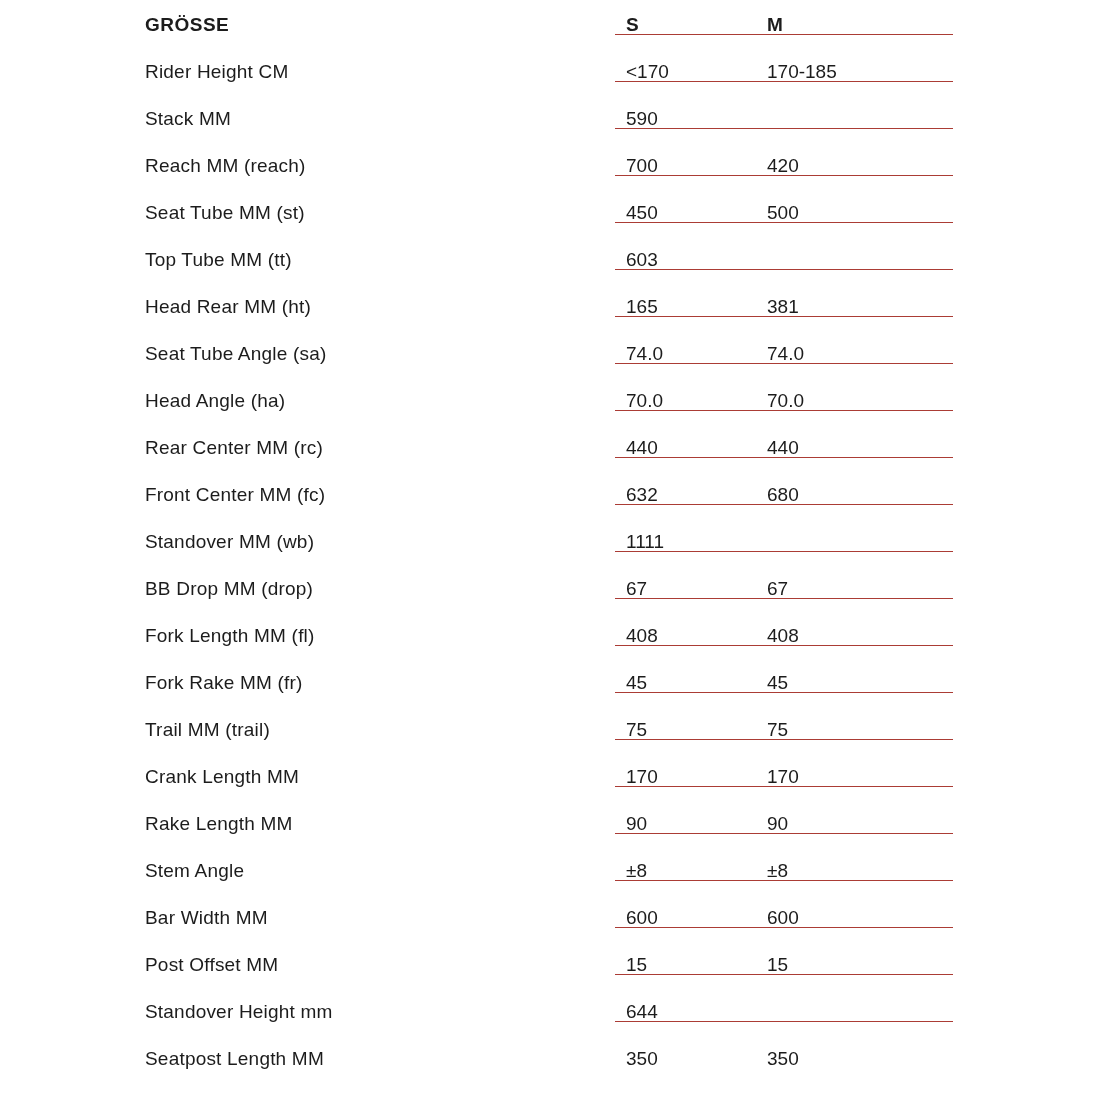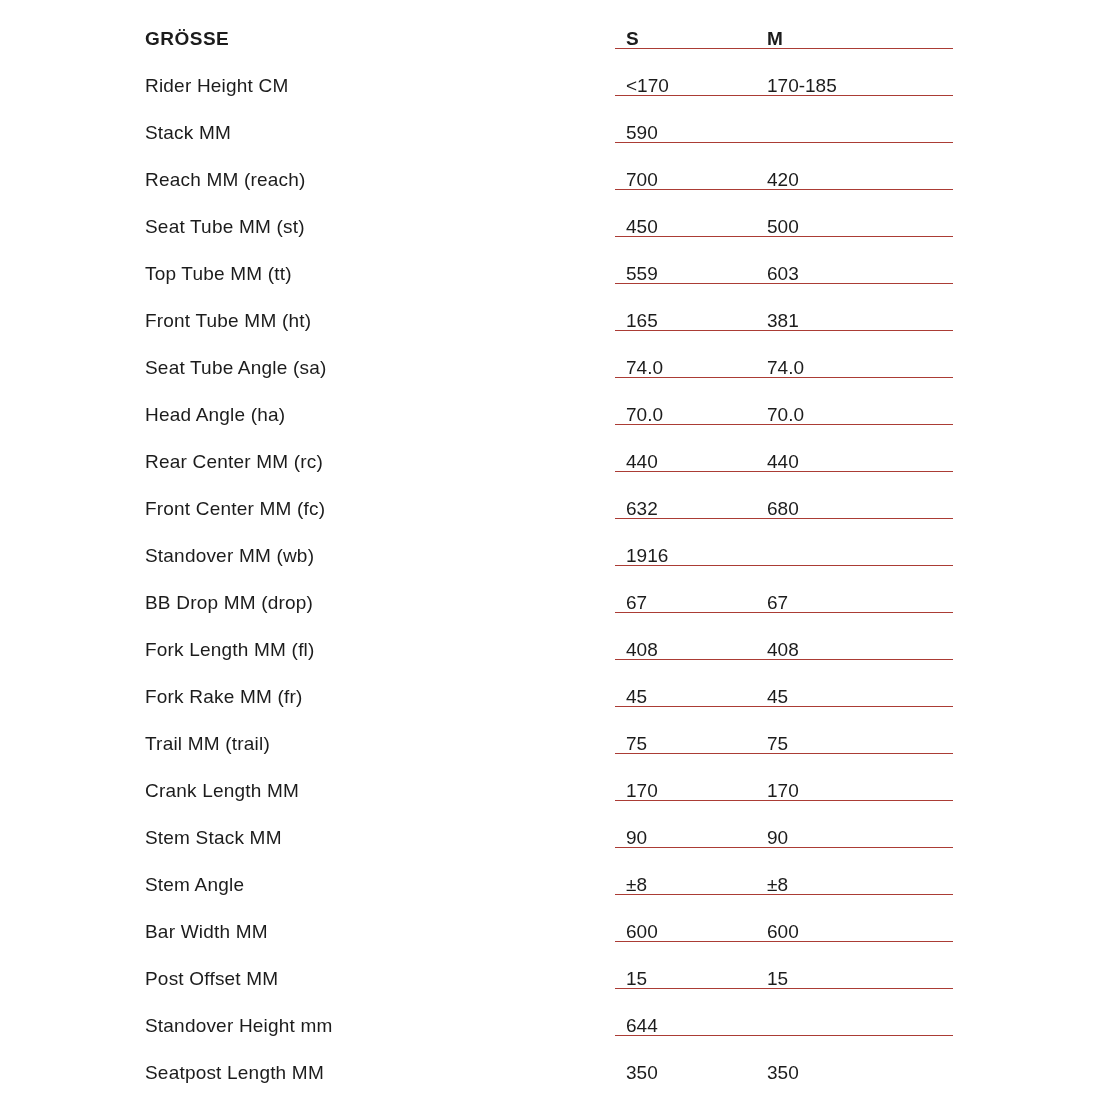--- a/index.html
+++ b/index.html
@@ -20,21 +20,21 @@
   }
   .geo-table {
     position: absolute;
     left: 145px;
     top: 15px;
     width: 808px;
   }
   .row {
     display: flex;
     height: 47px;
-    align-items: center;
+    align-items: flex-start;
   }
   .cell {
     display: flex;
     align-items: center;
     font-size: 19px;
     line-height: 1;
     color: var(--text);
   }
   .cell.label {
     width: 470px;
@@ -93,26 +93,25 @@
       <div class="row">
         <div class="cell label">Seat Tube MM (st)</div>
         <div class="vals">
           <div class="cell val s">450</div>
           <div class="cell val m">500</div>
         </div>
       </div>
       <div class="row">
         <div class="cell label">Top Tube MM (tt)</div>
         <div class="vals">
-          <div class="cell val s">559</div>
           <div class="cell val m">603</div>
         </div>
       </div>
       <div class="row">
-        <div class="cell label">Front Tube MM (ht)</div>
+        <div class="cell label">Head Rear MM (ht)</div>
         <div class="vals">
           <div class="cell val s">165</div>
           <div class="cell val m">381</div>
         </div>
       </div>
       <div class="row">
         <div class="cell label">Seat Tube Angle (sa)</div>
         <div class="vals">
           <div class="cell val s">74.0</div>
           <div class="cell val m">74.0</div>
@@ -135,21 +134,21 @@
       <div class="row">
         <div class="cell label">Front Center MM (fc)</div>
         <div class="vals">
           <div class="cell val s">632</div>
           <div class="cell val m">680</div>
         </div>
       </div>
       <div class="row">
         <div class="cell label">Standover MM (wb)</div>
         <div class="vals">
-          <div class="cell val m">1916</div>
+          <div class="cell val m">1111</div>
         </div>
       </div>
       <div class="row">
         <div class="cell label">BB Drop MM (drop)</div>
         <div class="vals">
           <div class="cell val s">67</div>
           <div class="cell val m">67</div>
         </div>
       </div>
       <div class="row">
@@ -174,21 +173,21 @@
         </div>
       </div>
       <div class="row">
         <div class="cell label">Crank Length MM</div>
         <div class="vals">
           <div class="cell val s">170</div>
           <div class="cell val m">170</div>
         </div>
       </div>
       <div class="row">
-        <div class="cell label">Stem Stack MM</div>
+        <div class="cell label">Rake Length MM</div>
         <div class="vals">
           <div class="cell val s">90</div>
           <div class="cell val m">90</div>
         </div>
       </div>
       <div class="row">
         <div class="cell label">Stem Angle</div>
         <div class="vals">
           <div class="cell val s">±8</div>
           <div class="cell val m">±8</div>

